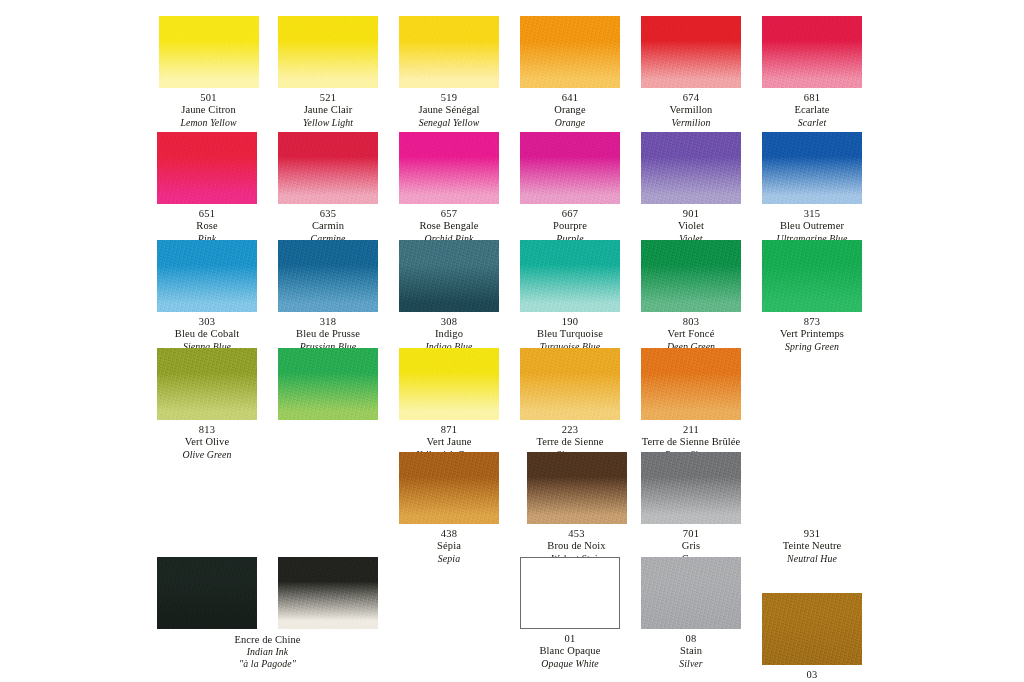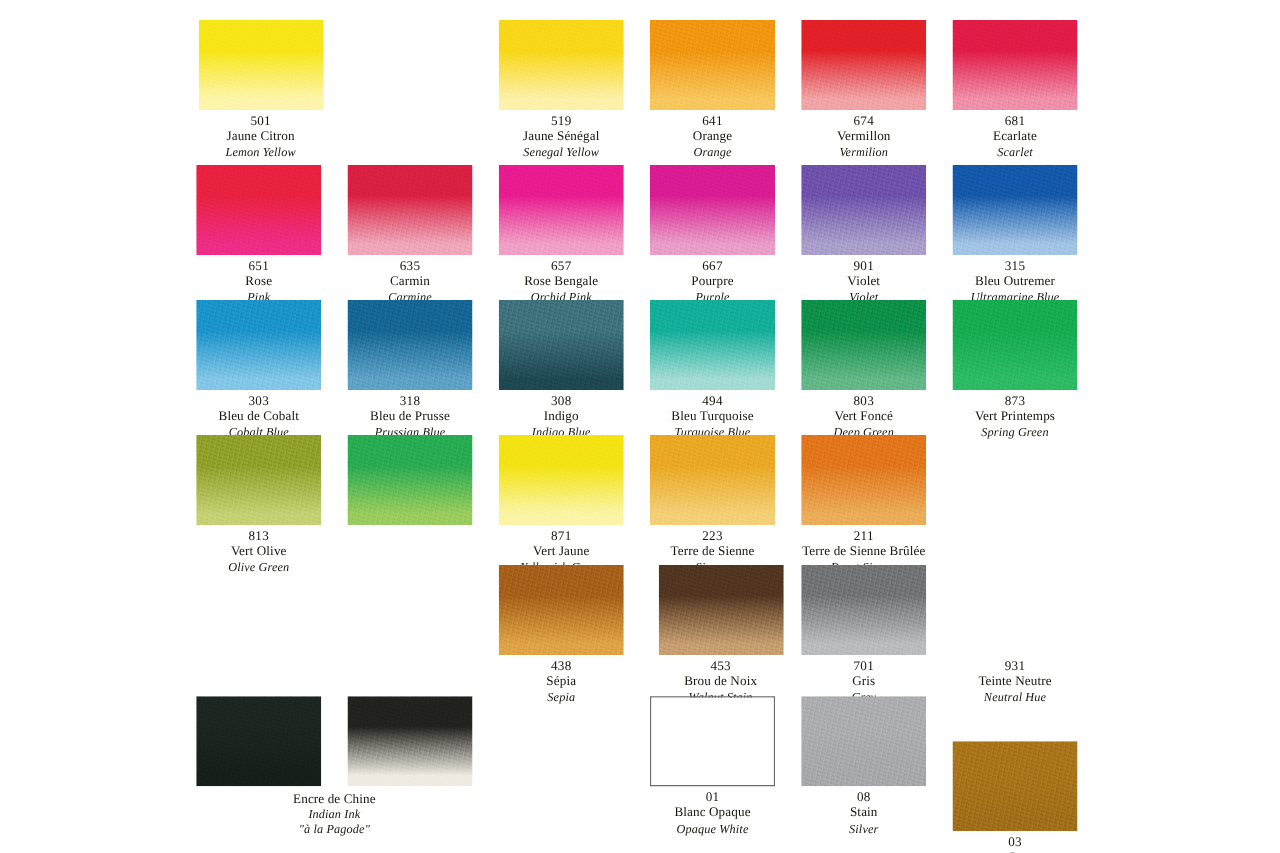--- a/index.html
+++ b/index.html
@@ -81,20 +81,31 @@
       <div class="swatch">
         <div class="grad" style="background: linear-gradient(rgb(247, 229, 22) 0%, rgb(247, 229, 22) 34%, rgb(253, 245, 168) 88%, rgb(253, 245, 168) 100%);"></div>
         <div class="grain"></div>
       </div>
       <div class="labels">
         <div class="code">501</div>
         <div class="fr">Jaune Citron</div>
         <div class="en">Lemon Yellow</div>
       </div>
     </div>
+    <div class="cell" style="left: 267.5px; top: 16px;">
+      <div class="swatch">
+        <div class="grad" style="background: linear-gradient(rgb(246, 223, 16) 0%, rgb(246, 223, 16) 34%, rgb(253, 243, 160) 88%, rgb(253, 243, 160) 100%);"></div>
+        <div class="grain"></div>
+      </div>
+      <div class="labels">
+        <div class="code">521</div>
+        <div class="fr">Jaune Clair</div>
+        <div class="en">Yellow Light</div>
+      </div>
+    </div>
     <div class="cell" style="left: 388.5px; top: 16px;">
       <div class="swatch">
         <div class="grad" style="background: linear-gradient(rgb(248, 214, 22) 0%, rgb(248, 214, 22) 34%, rgb(253, 240, 166) 88%, rgb(253, 240, 166) 100%);"></div>
         <div class="grain"></div>
       </div>
       <div class="labels">
         <div class="code">519</div>
         <div class="fr">Jaune Sénégal</div>
         <div class="en">Senegal Yellow</div>
       </div>
@@ -199,21 +210,21 @@
       </div>
     </div>
     <div class="cell" style="left: 146.5px; top: 240px;">
       <div class="swatch">
         <div class="grad" style="background: linear-gradient(rgb(26, 143, 200) 0%, rgb(26, 143, 200) 34%, rgb(126, 196, 230) 88%, rgb(126, 196, 230) 100%);"></div>
         <div class="grain"></div>
       </div>
       <div class="labels">
         <div class="code">303</div>
         <div class="fr">Bleu de Cobalt</div>
-        <div class="en">Cobalt Blue</div>
+        <div class="en">Sienna Blue</div>
       </div>
     </div>
     <div class="cell" style="left: 267.5px; top: 240px;">
       <div class="swatch">
         <div class="grad" style="background: linear-gradient(rgb(20, 98, 143) 0%, rgb(20, 98, 143) 34%, rgb(91, 158, 196) 88%, rgb(91, 158, 196) 100%);"></div>
         <div class="grain"></div>
       </div>
       <div class="labels">
         <div class="code">318</div>
         <div class="fr">Bleu de Prusse</div>
@@ -230,21 +241,21 @@
         <div class="fr">Indigo</div>
         <div class="en">Indigo Blue</div>
       </div>
     </div>
     <div class="cell" style="left: 509.5px; top: 240px;">
       <div class="swatch">
         <div class="grad" style="background: linear-gradient(rgb(19, 171, 149) 0%, rgb(19, 171, 149) 34%, rgb(159, 219, 210) 88%, rgb(159, 219, 210) 100%);"></div>
         <div class="grain"></div>
       </div>
       <div class="labels">
-        <div class="code">494</div>
+        <div class="code">190</div>
         <div class="fr">Bleu Turquoise</div>
         <div class="en">Turquoise Blue</div>
       </div>
     </div>
     <div class="cell" style="left: 630.5px; top: 240px;">
       <div class="swatch">
         <div class="grad" style="background: linear-gradient(rgb(13, 139, 69) 0%, rgb(13, 139, 69) 34%, rgb(95, 180, 131) 88%, rgb(95, 180, 131) 100%);"></div>
         <div class="grain"></div>
       </div>
       <div class="labels">

